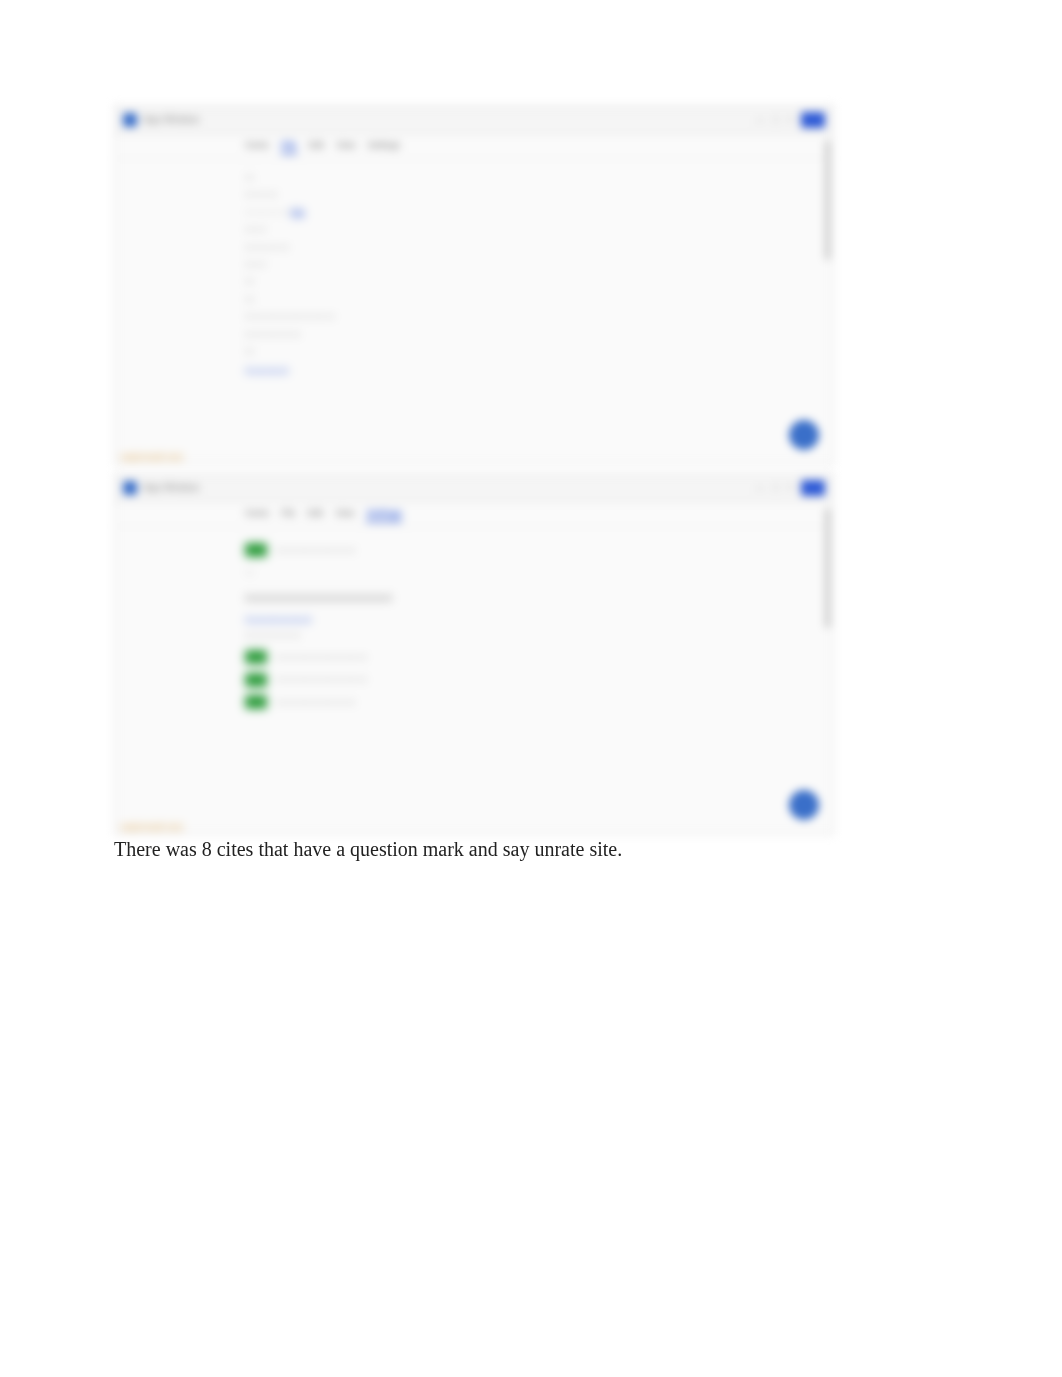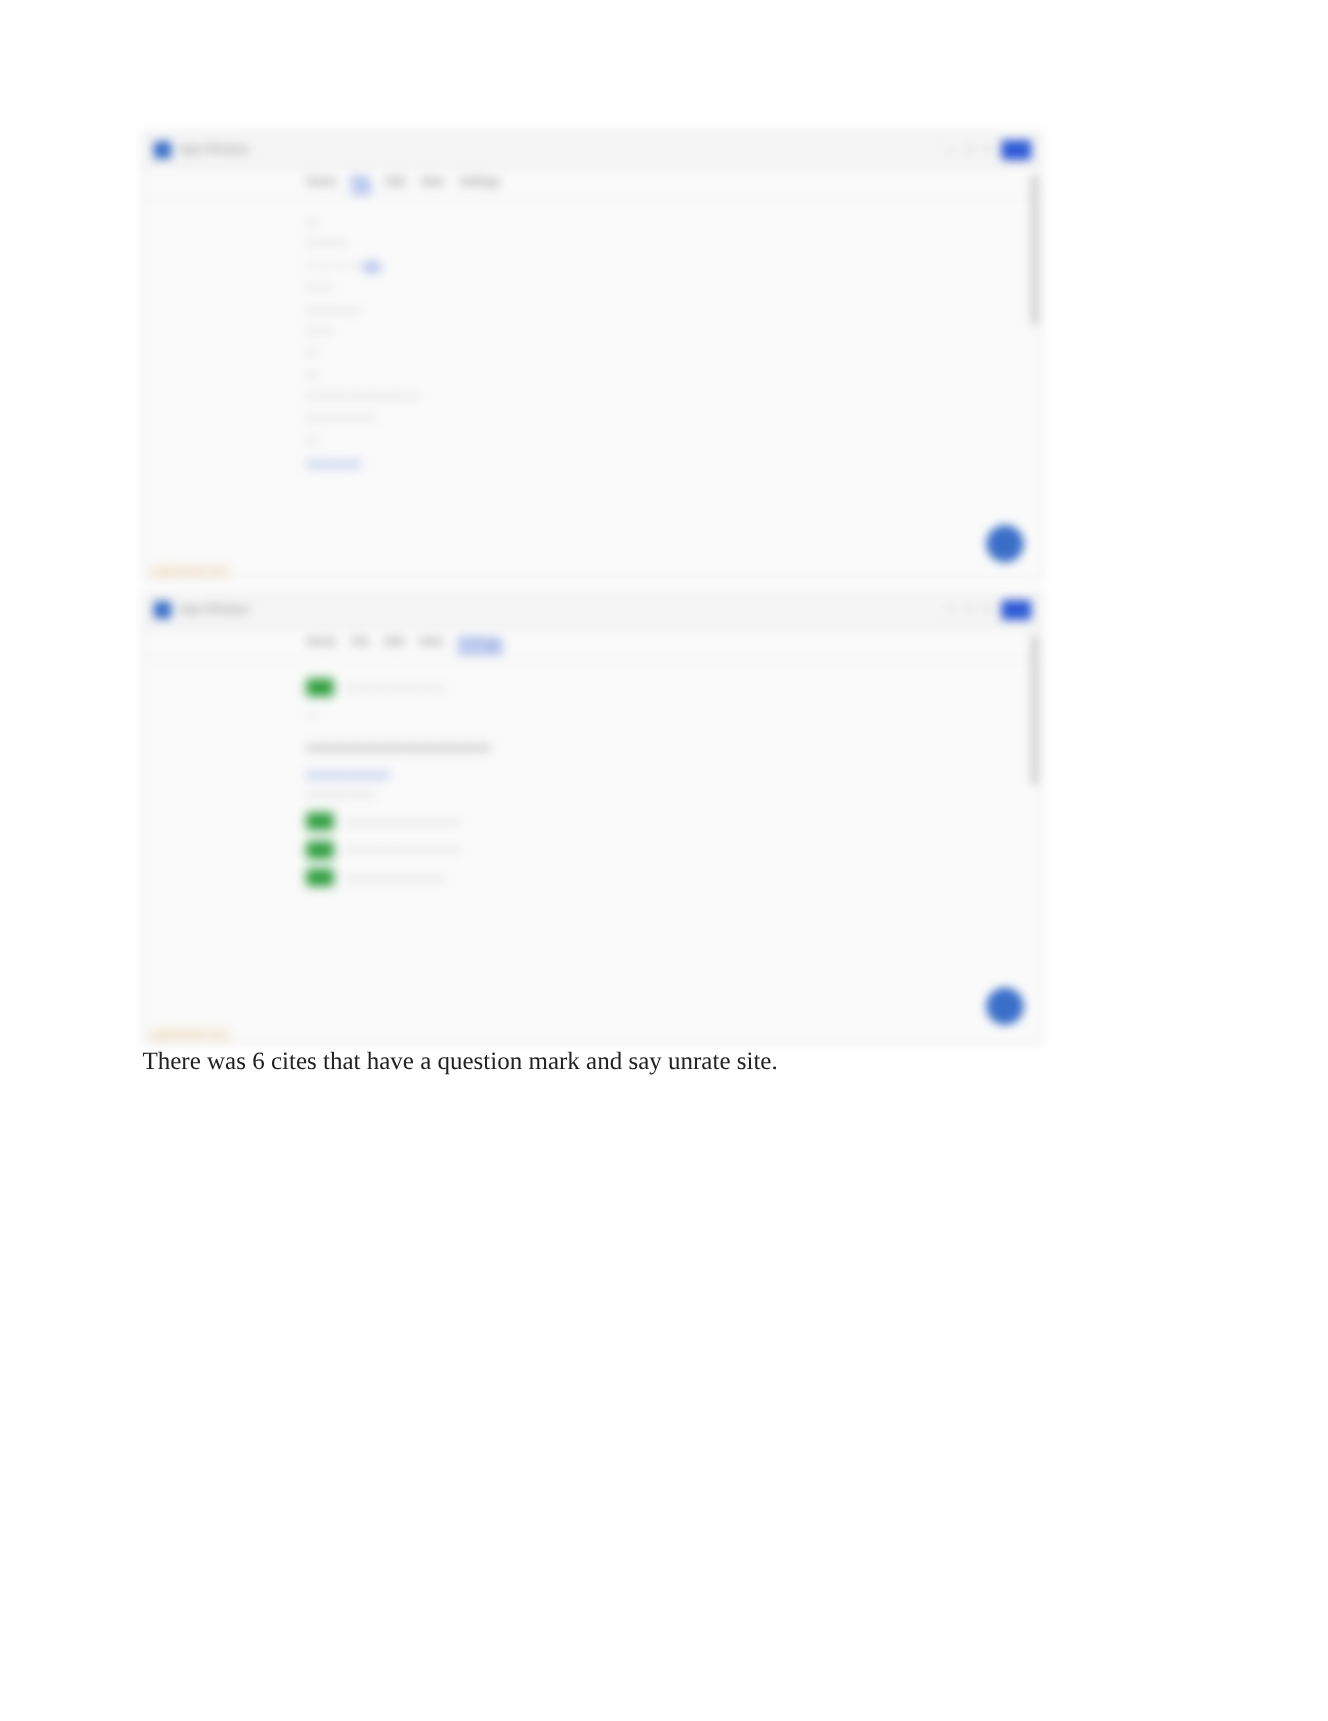--- a/index.html
+++ b/index.html
@@ -241,13 +241,13 @@
     <div class="result-row">
       <div class="badge"></div>
       <div class="rtext">— — — — — — —</div>
     </div>
   </div>
   <div class="scrollbar"></div>
   <div class="fab"></div>
   <div class="watermark">watermark text</div>
 </div>
 
-<div class="caption">There was 6 cites that have a question mark and say unrate site.</div>
+<div class="caption">There was 8 cites that have a question mark and say unrate site.</div>
 
 </body></html>

